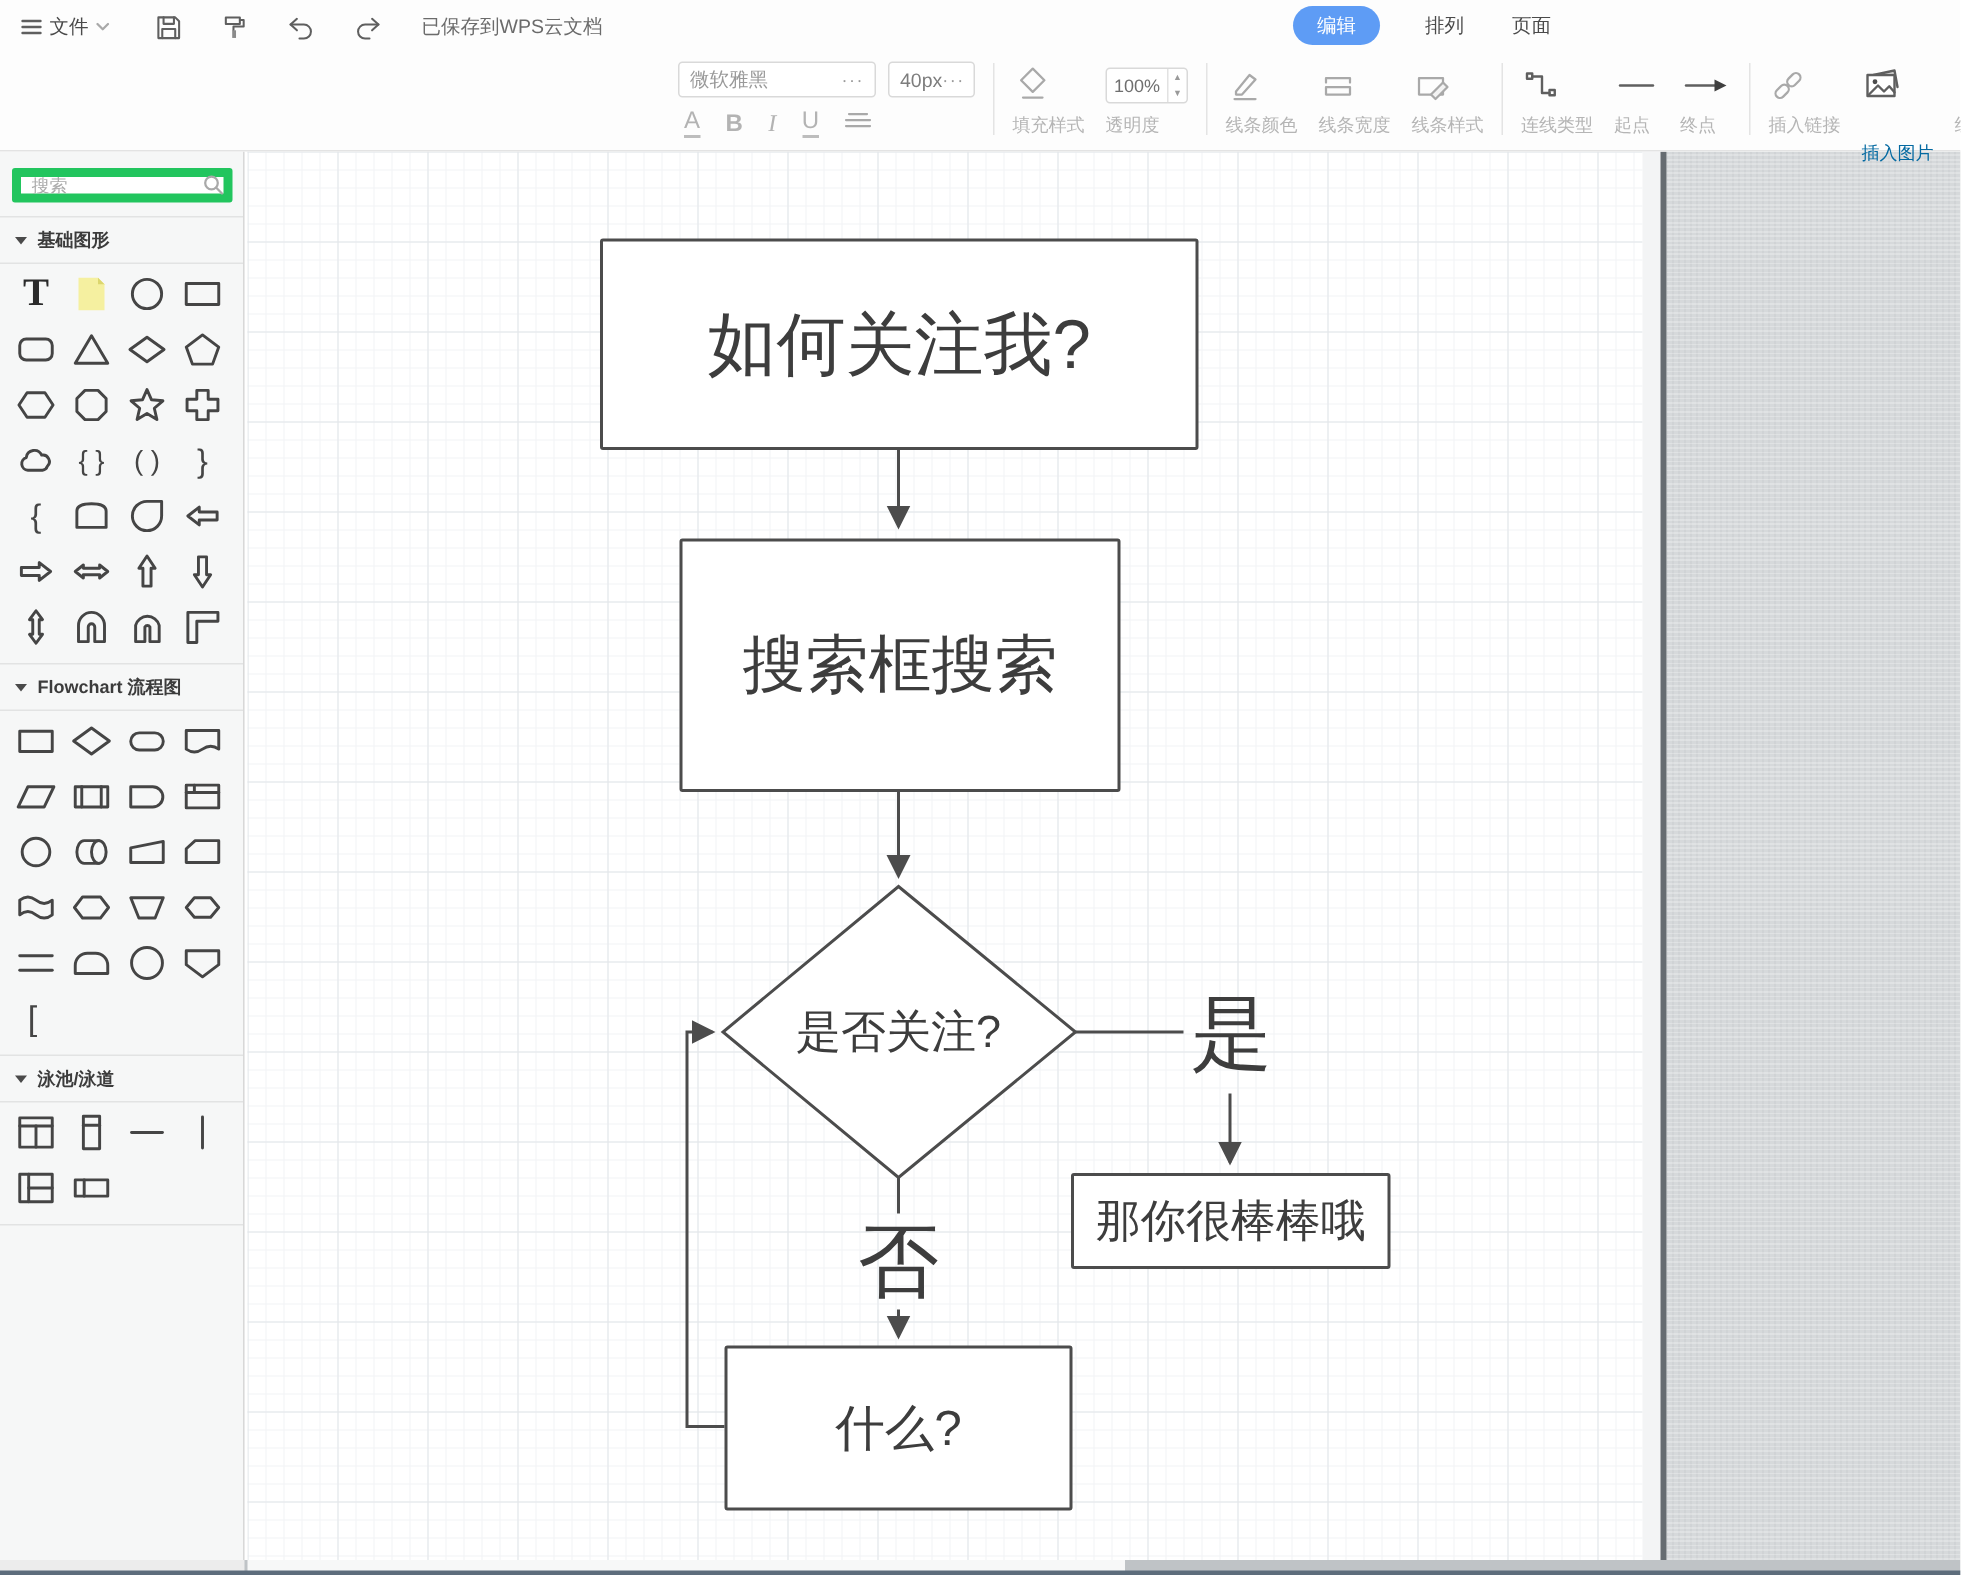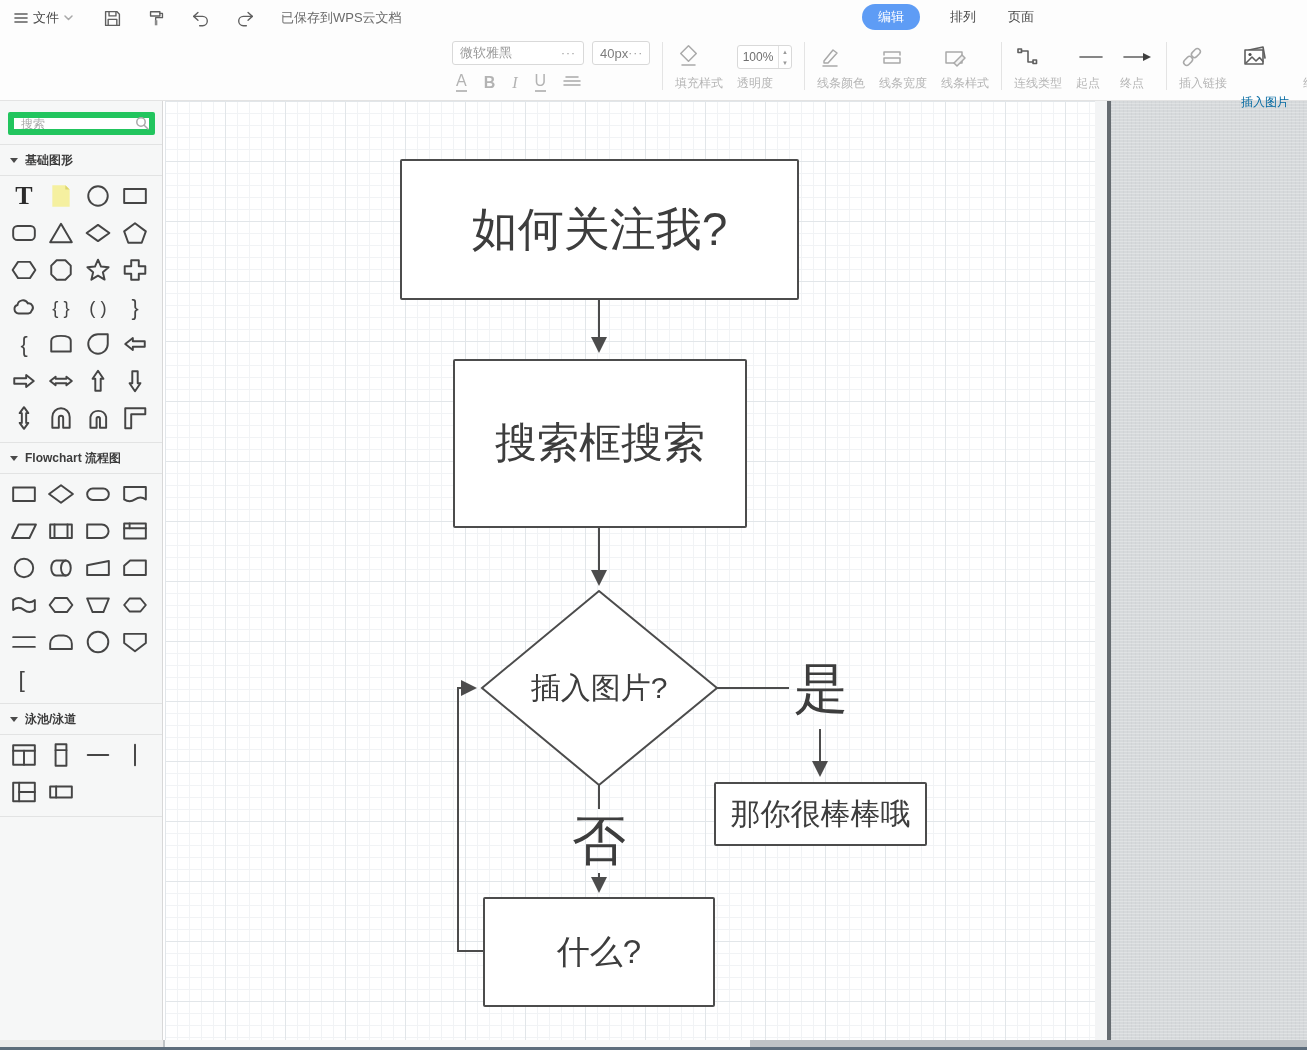--- a/index.html
+++ b/index.html
@@ -656,21 +656,21 @@
       </g>
     </svg>
 
     <div class="fc-node" style="left:235px;top:58px;width:399px;height:141px;font-size:46px;">
       <span>如何关注我?</span>
     </div>
     <div class="fc-node" style="left:288px;top:258px;width:294px;height:169px;font-size:42px;line-height:1.3;">
       <span>搜索框搜索</span>
     </div>
     <div class="fc-label" style="left:317px;top:557px;width:234px;height:60px;font-size:30px;">
-      <span>插入图片?</span>
+      <span>是否关注?</span>
     </div>
     <div class="fc-label" style="left:620px;top:554px;width:72px;height:68px;font-size:54px;">
       <span>是</span>
     </div>
     <div class="fc-node" style="left:549px;top:681px;width:213px;height:64px;font-size:30px;">
       <span>那你很棒棒哦</span>
     </div>
     <div class="fc-label" style="left:398px;top:706px;width:72px;height:68px;font-size:54px;">
       <span>否</span>
     </div>

